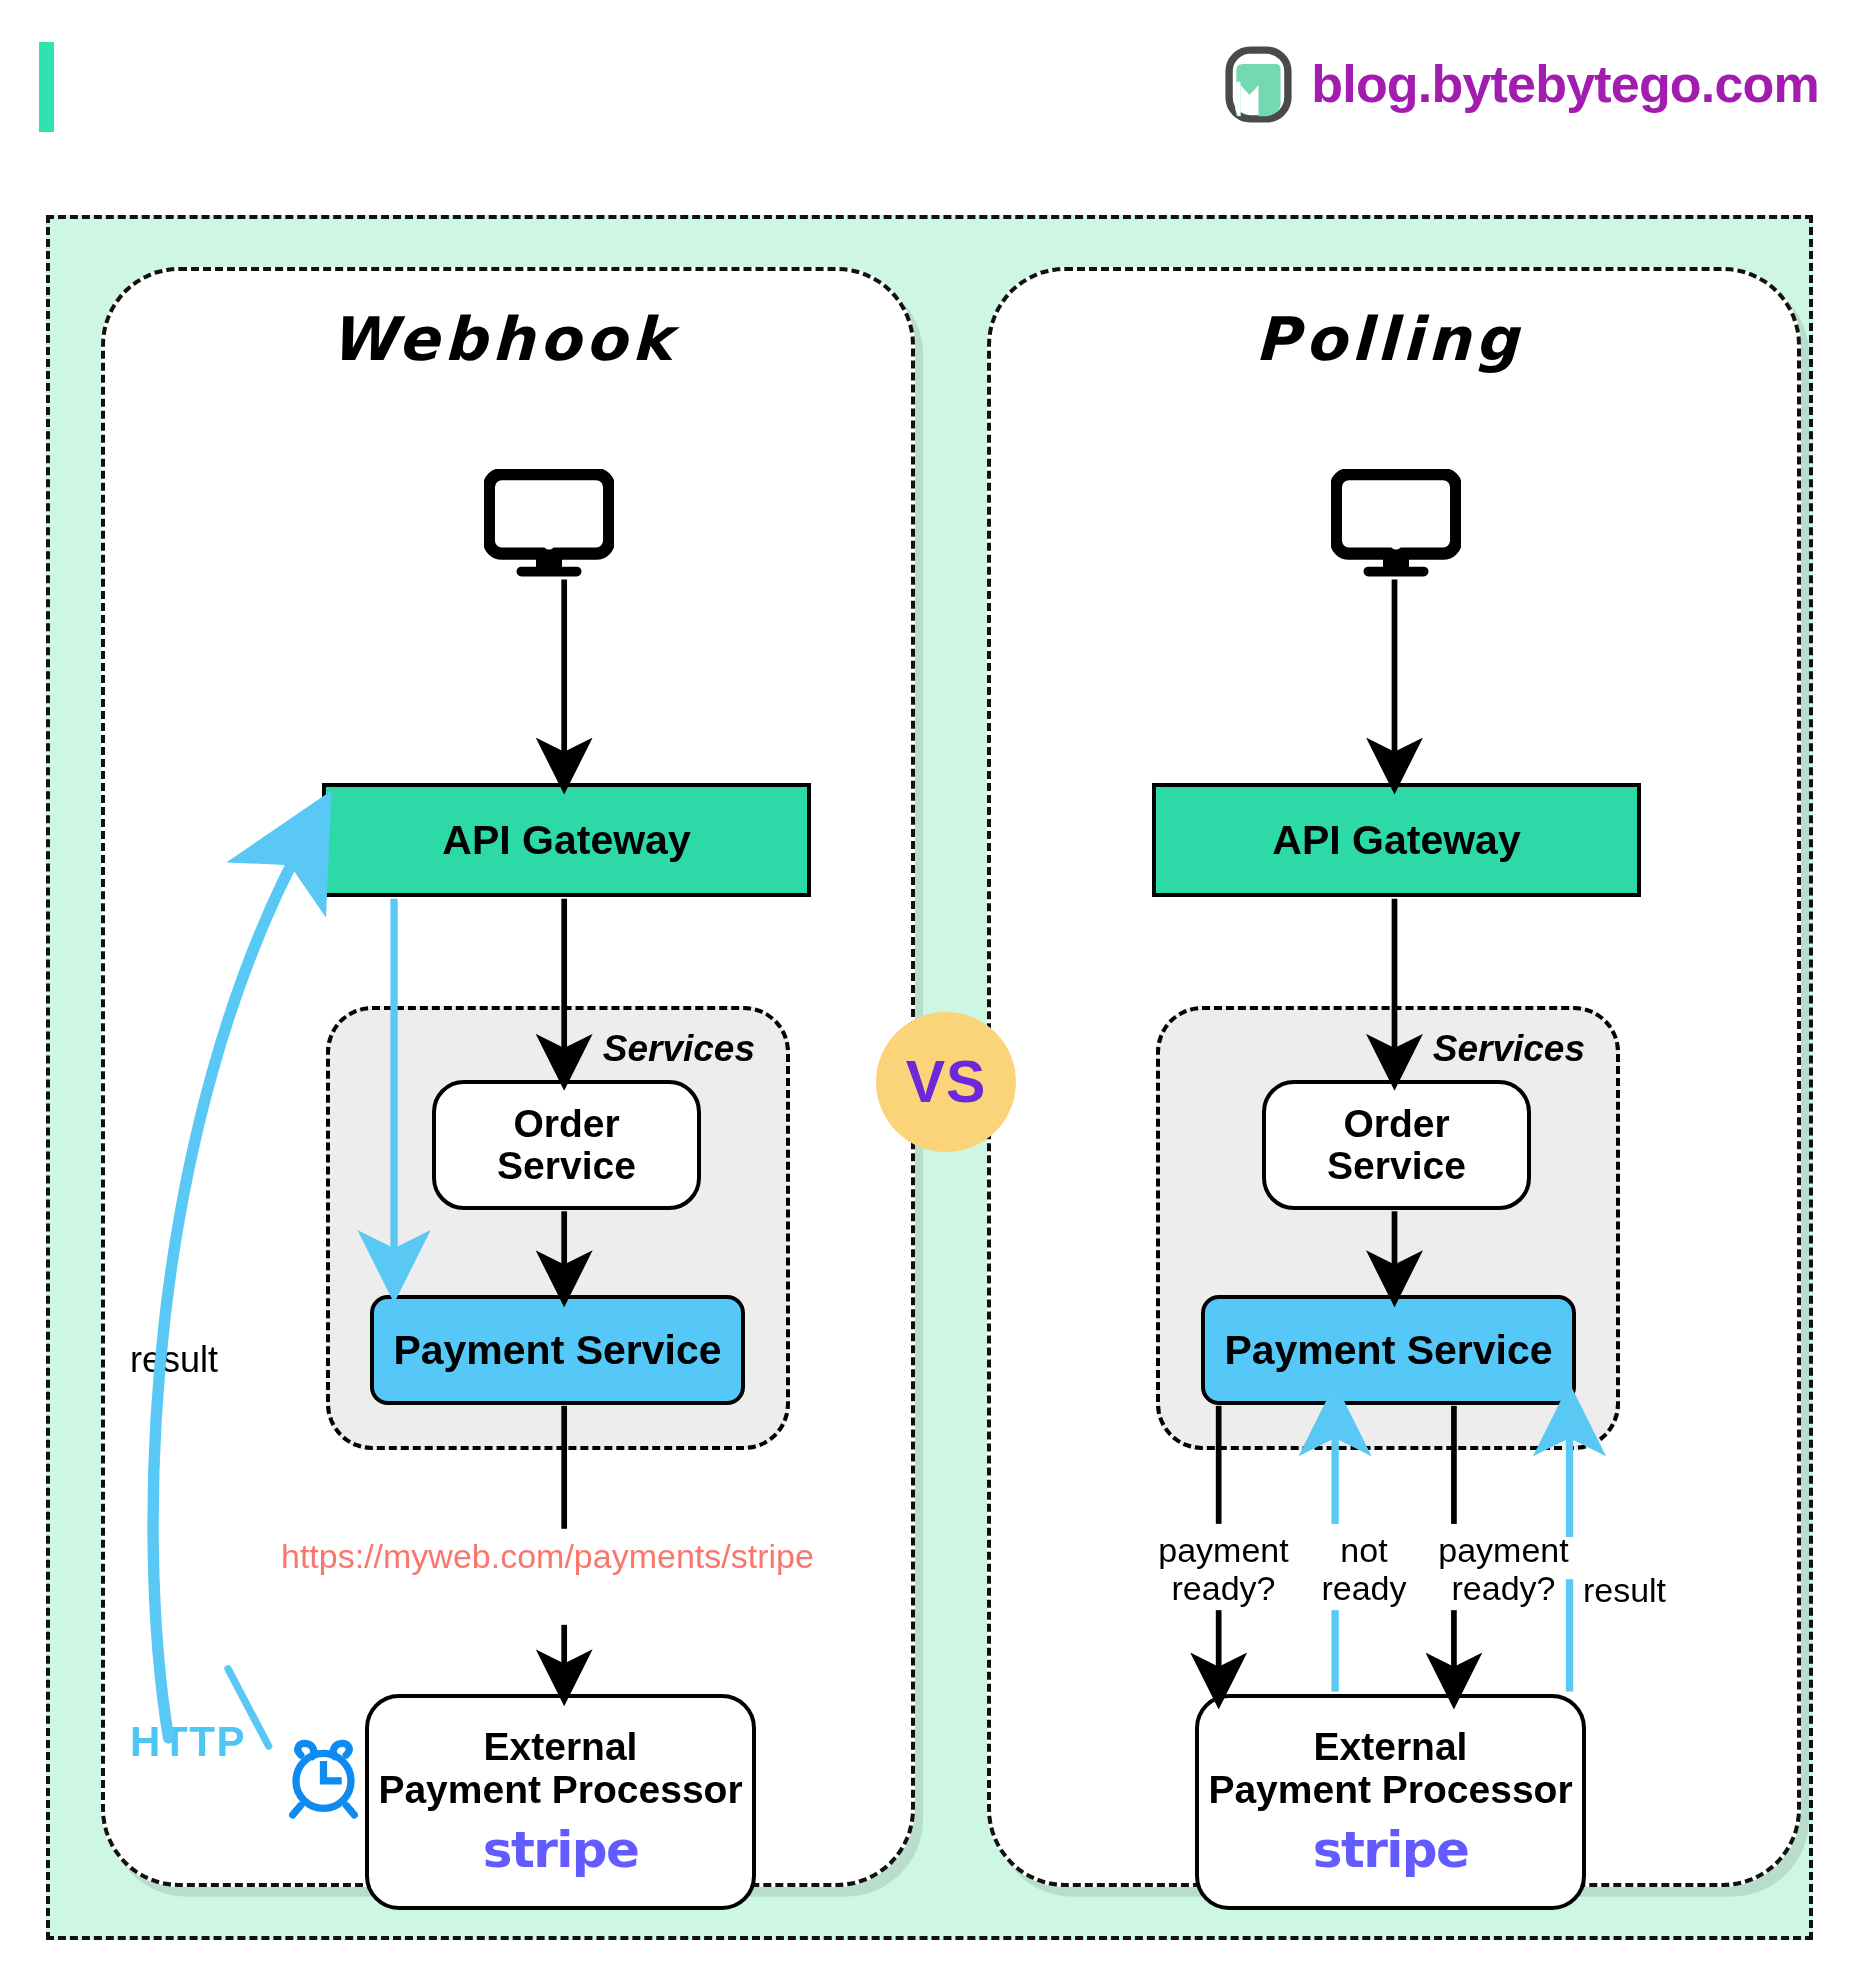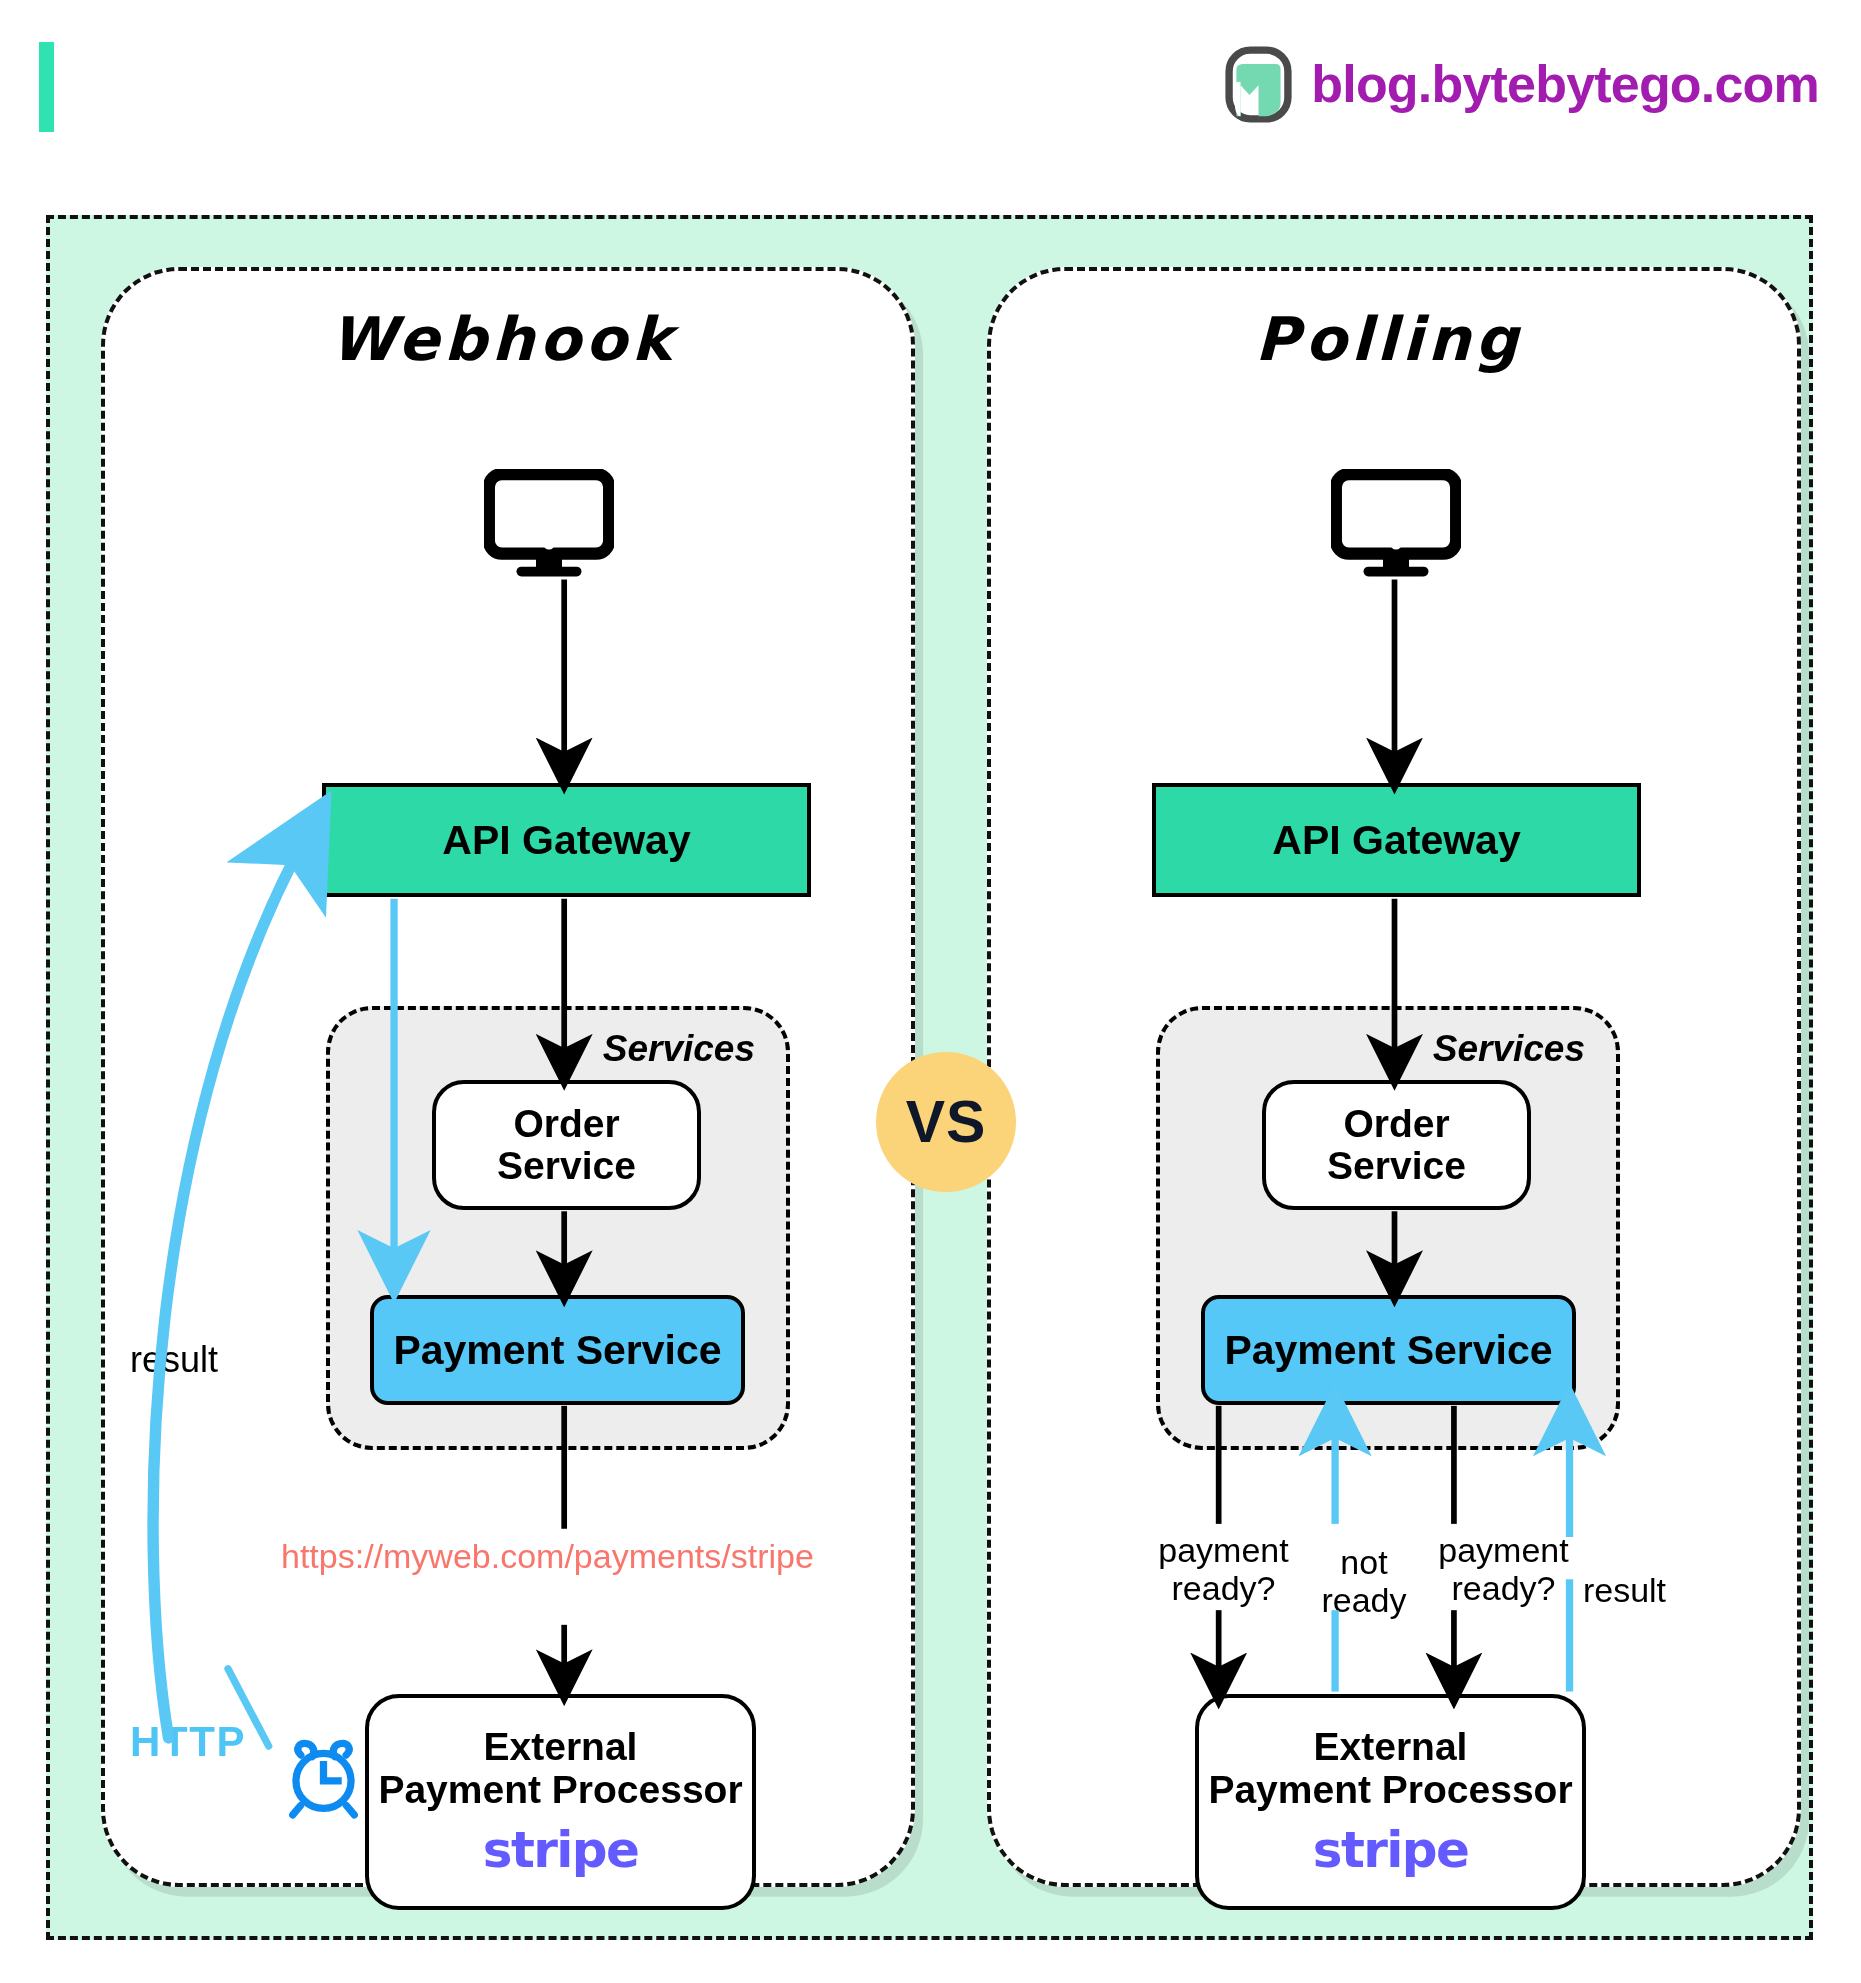--- a/index.html
+++ b/index.html
@@ -47,25 +47,25 @@
     position:absolute;top:33px;left:0;width:100%;
     text-align:center;
     font-family:"DejaVu Sans", sans-serif;
     font-size:60px;font-weight:bold;font-style:italic;
     color:#000;letter-spacing:4.9px;
     transform:skewX(-4deg);
   }
 
   
   #vs-badge{
-    position:absolute;left:876px;top:1052px;
+    position:absolute;left:876px;top:1012px;
     width:140px;height:140px;border-radius:50%;
     background:#fbd47a;
     display:flex;align-items:center;justify-content:center;
-    font-size:59px;font-weight:600;color:#0f172a;
+    font-size:59px;font-weight:600;color:#6d28d9;
     letter-spacing:0.8px;z-index:40;
   }
 
   
   .node{position:absolute;box-sizing:border-box;display:flex;flex-direction:column;
         align-items:center;justify-content:center;text-align:center;font-weight:bold;color:#000;}
 
   .monitor{width:130px;height:110px;}
 
   .gateway{
@@ -220,21 +220,21 @@
 <div class="node processor" style="left:1195px;top:1694px;">
   <span>External</span>
   <span>Payment Processor</span>
   <span class="stripe-word">stripe</span>
 </div>
 
 <div class="edge-label" style="left:1138px;top:1531px;width:171px;">
   <div>payment</div>
   <div>ready?</div>
 </div>
-<div class="edge-label" style="left:1303px;top:1531px;width:122px;margin-top:12px;">
+<div class="edge-label" style="left:1303px;top:1531px;width:122px;">
   <div>not</div>
   <div>ready</div>
 </div>
 <div class="edge-label" style="left:1418px;top:1531px;width:171px;">
   <div>payment</div>
   <div>ready?</div>
 </div>
 <div class="edge-label" style="left:1551px;top:1571px;width:147px;">
   <div>result</div>
 </div>

